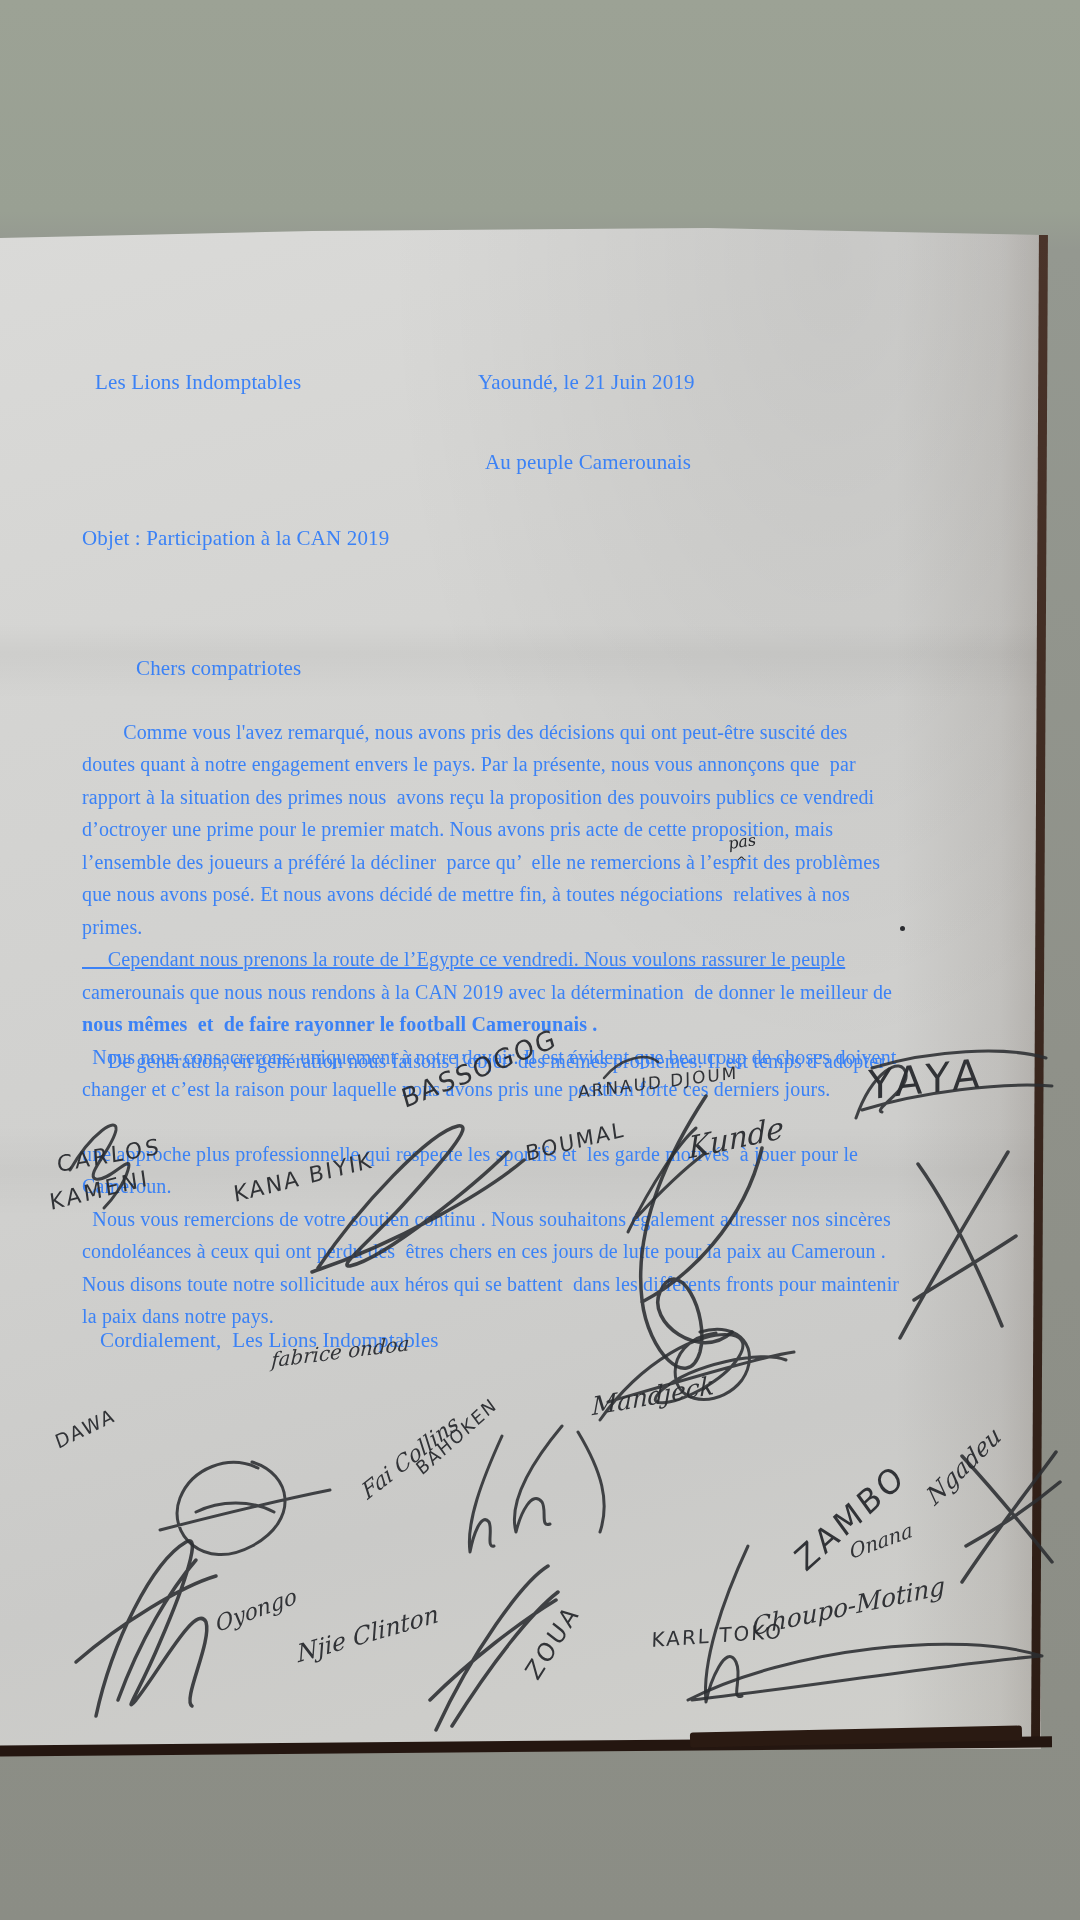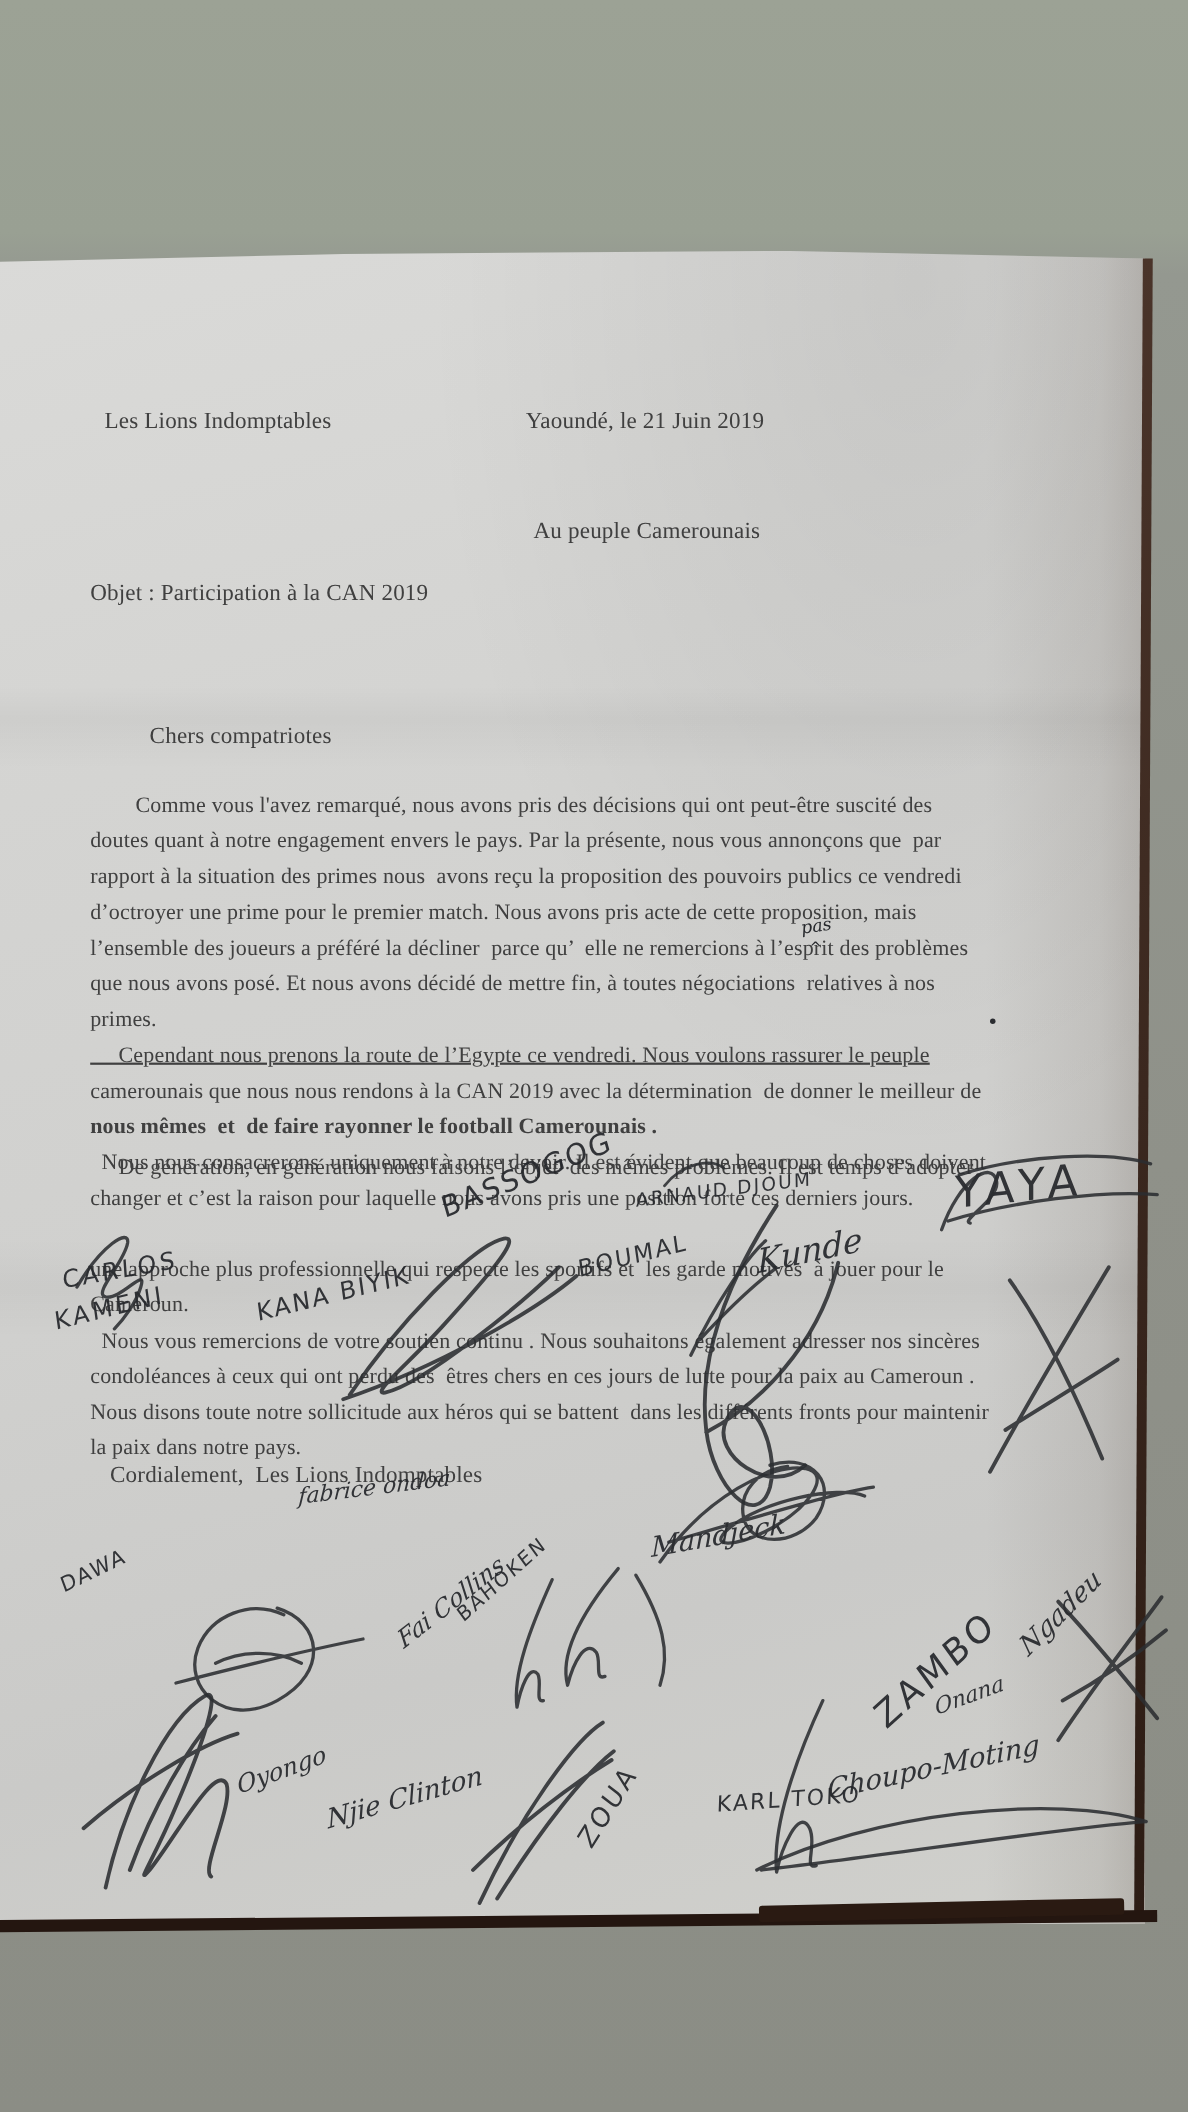--- a/index.html
+++ b/index.html
@@ -16,21 +16,21 @@
       linear-gradient(180deg, transparent 26%, rgba(0,0,0,0.035) 28%, transparent 31%, transparent 59%, rgba(0,0,0,0.03) 62%, transparent 65%),
       linear-gradient(165deg,#dadad8 0%,#d4d4d2 28%,#d0d0ce 55%,#cacac8 78%,#d0d0cc 100%);
     clip-path:polygon(0 10px,30% 3px,68% 0,100% 7px,100% 100%,0 100%);
   }
   .edge-right{position:absolute;left:1035px;top:235px;width:9px;height:1510px;
     background:linear-gradient(180deg,#4a342a,#2c1c14);transform:rotate(0.3deg);}
   .edge-bottom{position:absolute;left:-10px;top:1741px;width:1062px;height:11px;
     background:#241610;transform:rotate(-0.5deg);}
   .edge-bottom2{position:absolute;left:690px;top:1729px;width:332px;height:15px;border-radius:3px;
     background:#2a1a12;transform:rotate(-1.2deg);}
-  .tline{position:absolute;white-space:pre;color:#404040;font-family:"Liberation Serif",serif;
+  .tline{position:absolute;white-space:pre;color:#3b82f6;font-family:"Liberation Serif",serif;
     letter-spacing:.15px;line-height:1;}
   .hdr{font-size:21px;}
   .body-line{font-size:20px;left:82px;}
   .sig{position:absolute;transform-origin:0 0;color:#26282c;white-space:nowrap;opacity:.93;}
   .sig.caps{font-family:"DejaVu Sans",sans-serif;font-weight:500;}
   .sig.script{font-family:"DejaVu Serif",serif;font-style:italic;font-weight:500;}
   .insert-pas{position:absolute;left:728px;top:832px;font-family:"DejaVu Serif",serif;
     font-style:italic;font-size:16px;color:#26282c;transform:rotate(-8deg);}
   .insert-caret{position:absolute;left:736px;top:854px;font-family:"DejaVu Sans",sans-serif;
     font-size:13px;color:#26282c;}
@@ -41,21 +41,21 @@
 </head>
 <body>
 
 <div class="paper"></div>
 <div class="edge-right"></div>
 <div class="edge-bottom"></div>
 <div class="edge-bottom2"></div>
 
 <div class="tline hdr" style="left:95px;top:372px;">Les Lions Indomptables</div>
 <div class="tline hdr" style="left:478px;top:372px;">Yaoundé, le 21 Juin 2019</div>
-<div class="tline hdr" style="left:485px;top:472px;">Au peuple Camerounais</div>
+<div class="tline hdr" style="left:485px;top:452px;">Au peuple Camerounais</div>
 <div class="tline hdr" style="left:82px;top:528px;">Objet : Participation à la CAN 2019</div>
 <div class="tline hdr" style="left:136px;top:658px;">Chers compatriotes</div>
 
 <div>
     <div class="tline body-line" style="top: 722px;">        Comme vous l'avez remarqué, nous avons pris des décisions qui ont peut-être suscité des</div>
     <div class="tline body-line" style="top: 754px;">doutes quant à notre engagement envers le pays. Par la présente, nous vous annonçons que  par</div>
     <div class="tline body-line" style="top: 787px;">rapport à la situation des primes nous  avons reçu la proposition des pouvoirs publics ce vendredi</div>
     <div class="tline body-line" style="top: 819px;">d’octroyer une prime pour le premier match. Nous avons pris acte de cette proposition, mais</div>
     <div class="tline body-line" style="top: 852px;">l’ensemble des joueurs a préféré la décliner  parce qu’  elle ne remercions à l’esprit des problèmes</div>
     <div class="tline body-line" style="top: 884px;">que nous avons posé. Et nous avons décidé de mettre fin, à toutes négociations  relatives à nos</div>

